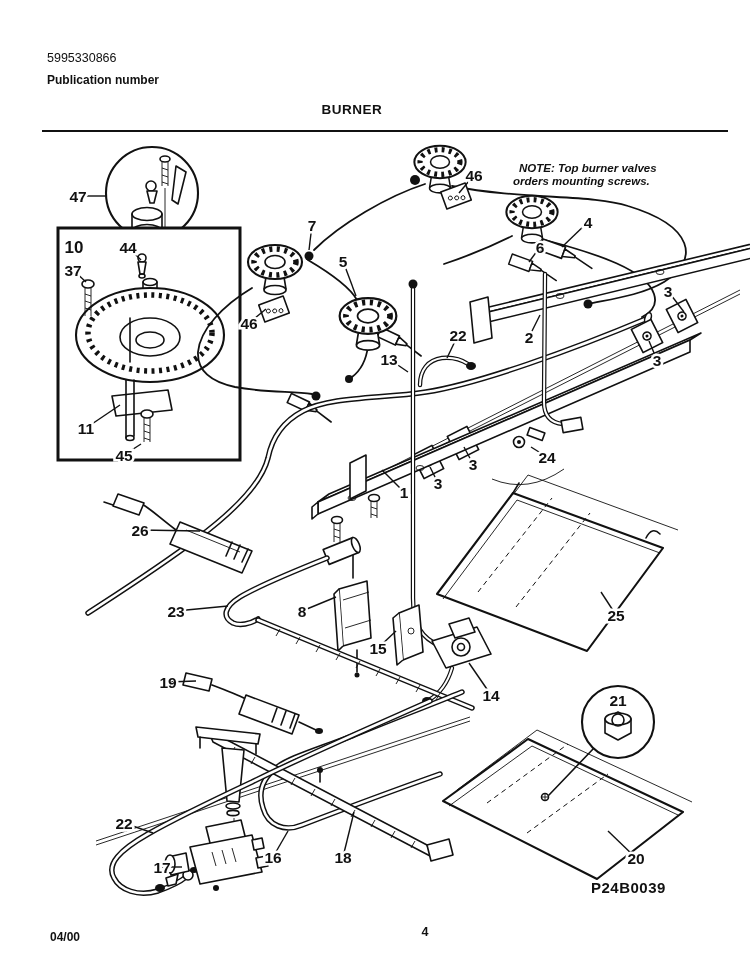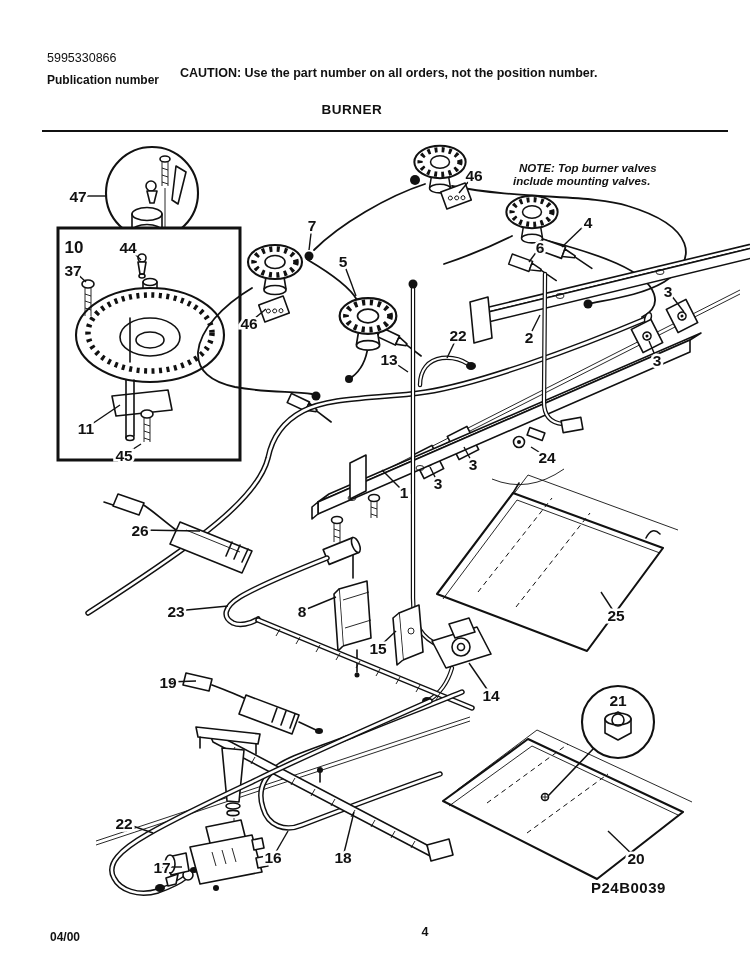--- a/index.html
+++ b/index.html
@@ -31,26 +31,25 @@
   .crown{stroke:#111;fill:none;stroke-width:5.5;stroke-dasharray:3 4.5;}
   .wire{stroke:#111;fill:none;stroke-width:1.8;stroke-linecap:round;}
 </style>
 </head>
 <body>
 
 <div class="page">
 
   <div class="abs pub-label">Publication number</div>
   <div class="abs pub-num">5995330866</div>
-  <div class="abs caution">CAUTION:  Use the part number on all orders, not the position number.</div>
   <div class="abs sect-title">BURNER</div>
   <div class="abs rule"></div>
   <div class="abs note">
     <div class="l1">NOTE: Top burner valves</div>
-    <div>include mounting valves.</div>
+    <div>orders mounting screws.</div>
   </div>
 
   <svg width="750" height="973" viewBox="0 0 750 973">
 
     <g>
       <circle cx="152" cy="193" r="46" class="fillw2"></circle>
       <ellipse cx="165" cy="159" rx="5" ry="3" class="ln"></ellipse>
       <path d="M162,161 L162,186 M168,161 L168,186 M162,168 L168,170 M162,175 L168,177 M162,182 L168,184" class="thin"></path>
       <path d="M165,188 L165,238" class="thin"></path>
       <circle cx="151" cy="186" r="5" class="fillw"></circle>

